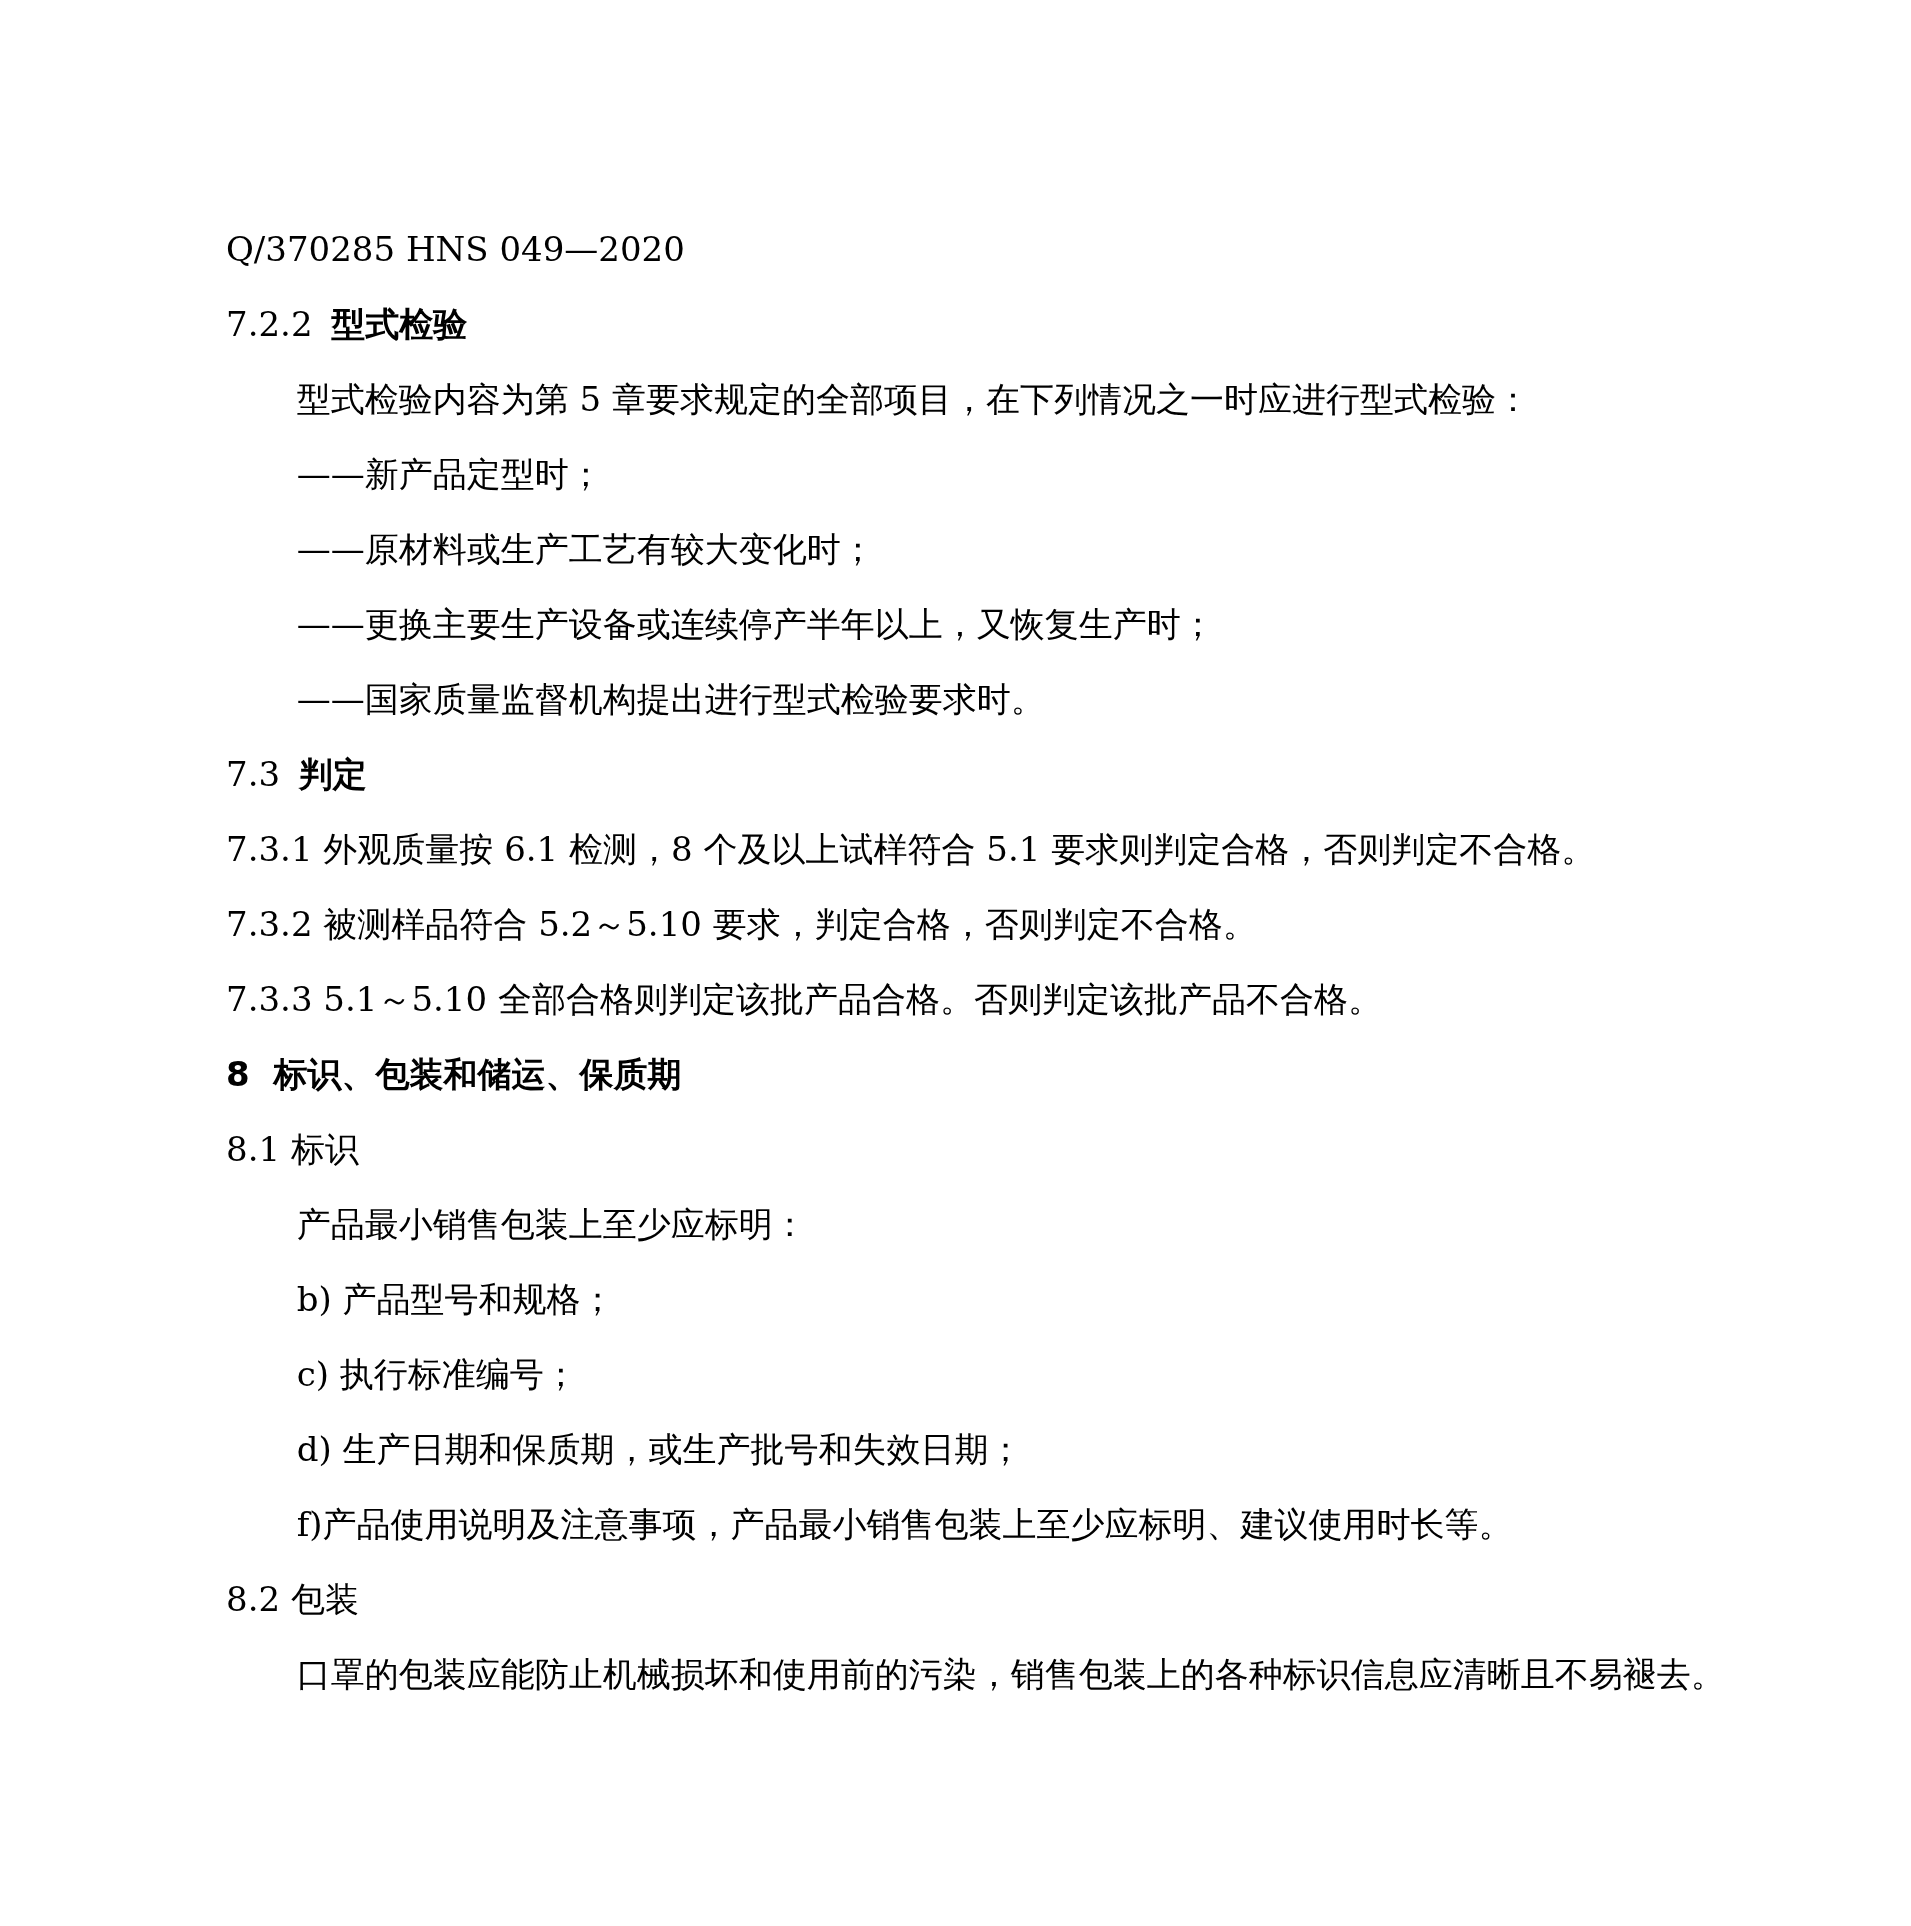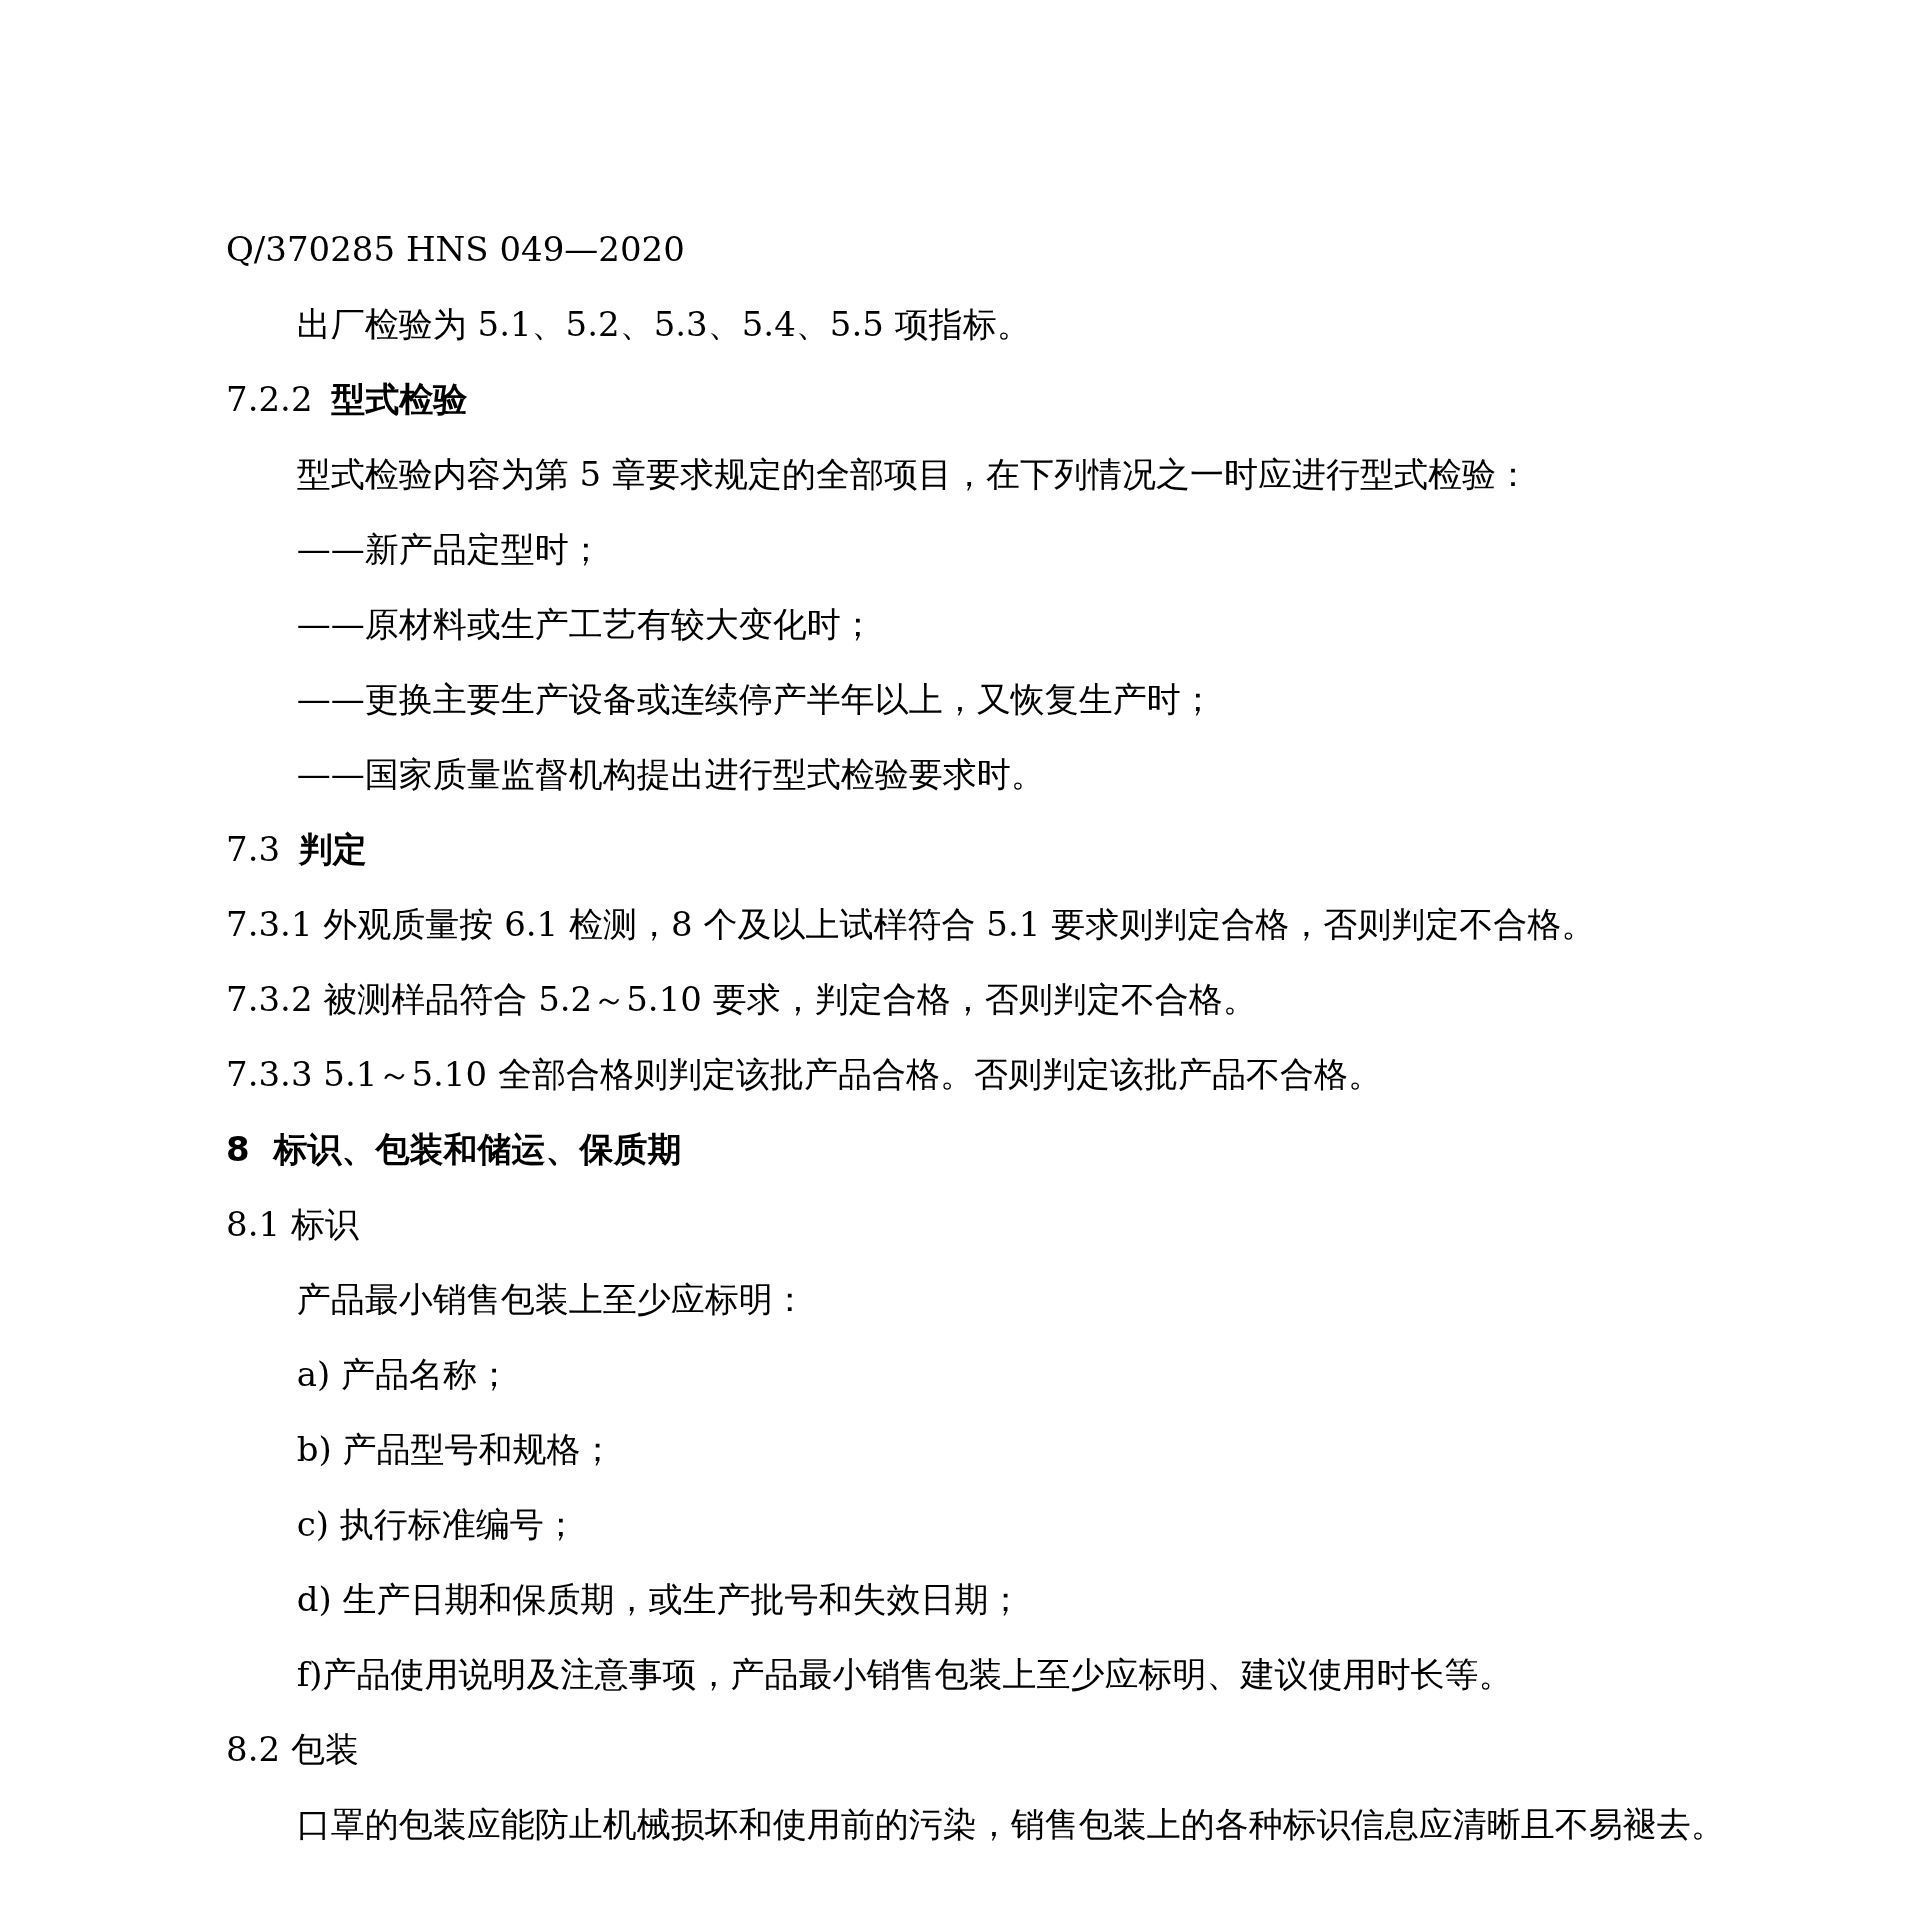--- a/index.html
+++ b/index.html
@@ -39,21 +39,20 @@
   .heading-chapter .num{margin-right:0.7em;}
 </style>
 </head>
 <body>
 
 <div class="page">
   <div class="content">
 
     <div class="doc-header">Q/370285 HNS 049—2020</div>
 
-    <p class="line indent">出厂检验为 5.1、5.2、5.3、5.4、5.5 项指标。</p>
 
     <p class="line heading">
       <span class="num">7.2.2</span><span class="hei">型式检验</span>
     </p>
 
     <p class="line indent">型式检验内容为第 5 章要求规定的全部项目，在下列情况之一时应进行型式检验：</p>
 
     <p class="line indent">——新产品定型时；</p>
 
     <p class="line indent">——原材料或生产工艺有较大变化时；</p>
@@ -73,21 +72,20 @@
     <p class="line">7.3.3 5.1～5.10 全部合格则判定该批产品合格。否则判定该批产品不合格。</p>
 
     <p class="line heading heading-chapter hei">
       <span class="num">8</span><span>标识、包装和储运、保质期</span>
     </p>
 
     <p class="line">8.1 标识</p>
 
     <p class="line indent">产品最小销售包装上至少应标明：</p>
 
-    <p class="line indent">a) 产品名称；</p>
 
     <p class="line indent">b) 产品型号和规格；</p>
 
     <p class="line indent">c) 执行标准编号；</p>
 
     <p class="line indent">d) 生产日期和保质期，或生产批号和失效日期；</p>
 
 
     <p class="line indent">f)产品使用说明及注意事项，产品最小销售包装上至少应标明、建议使用时长等。</p>
 

